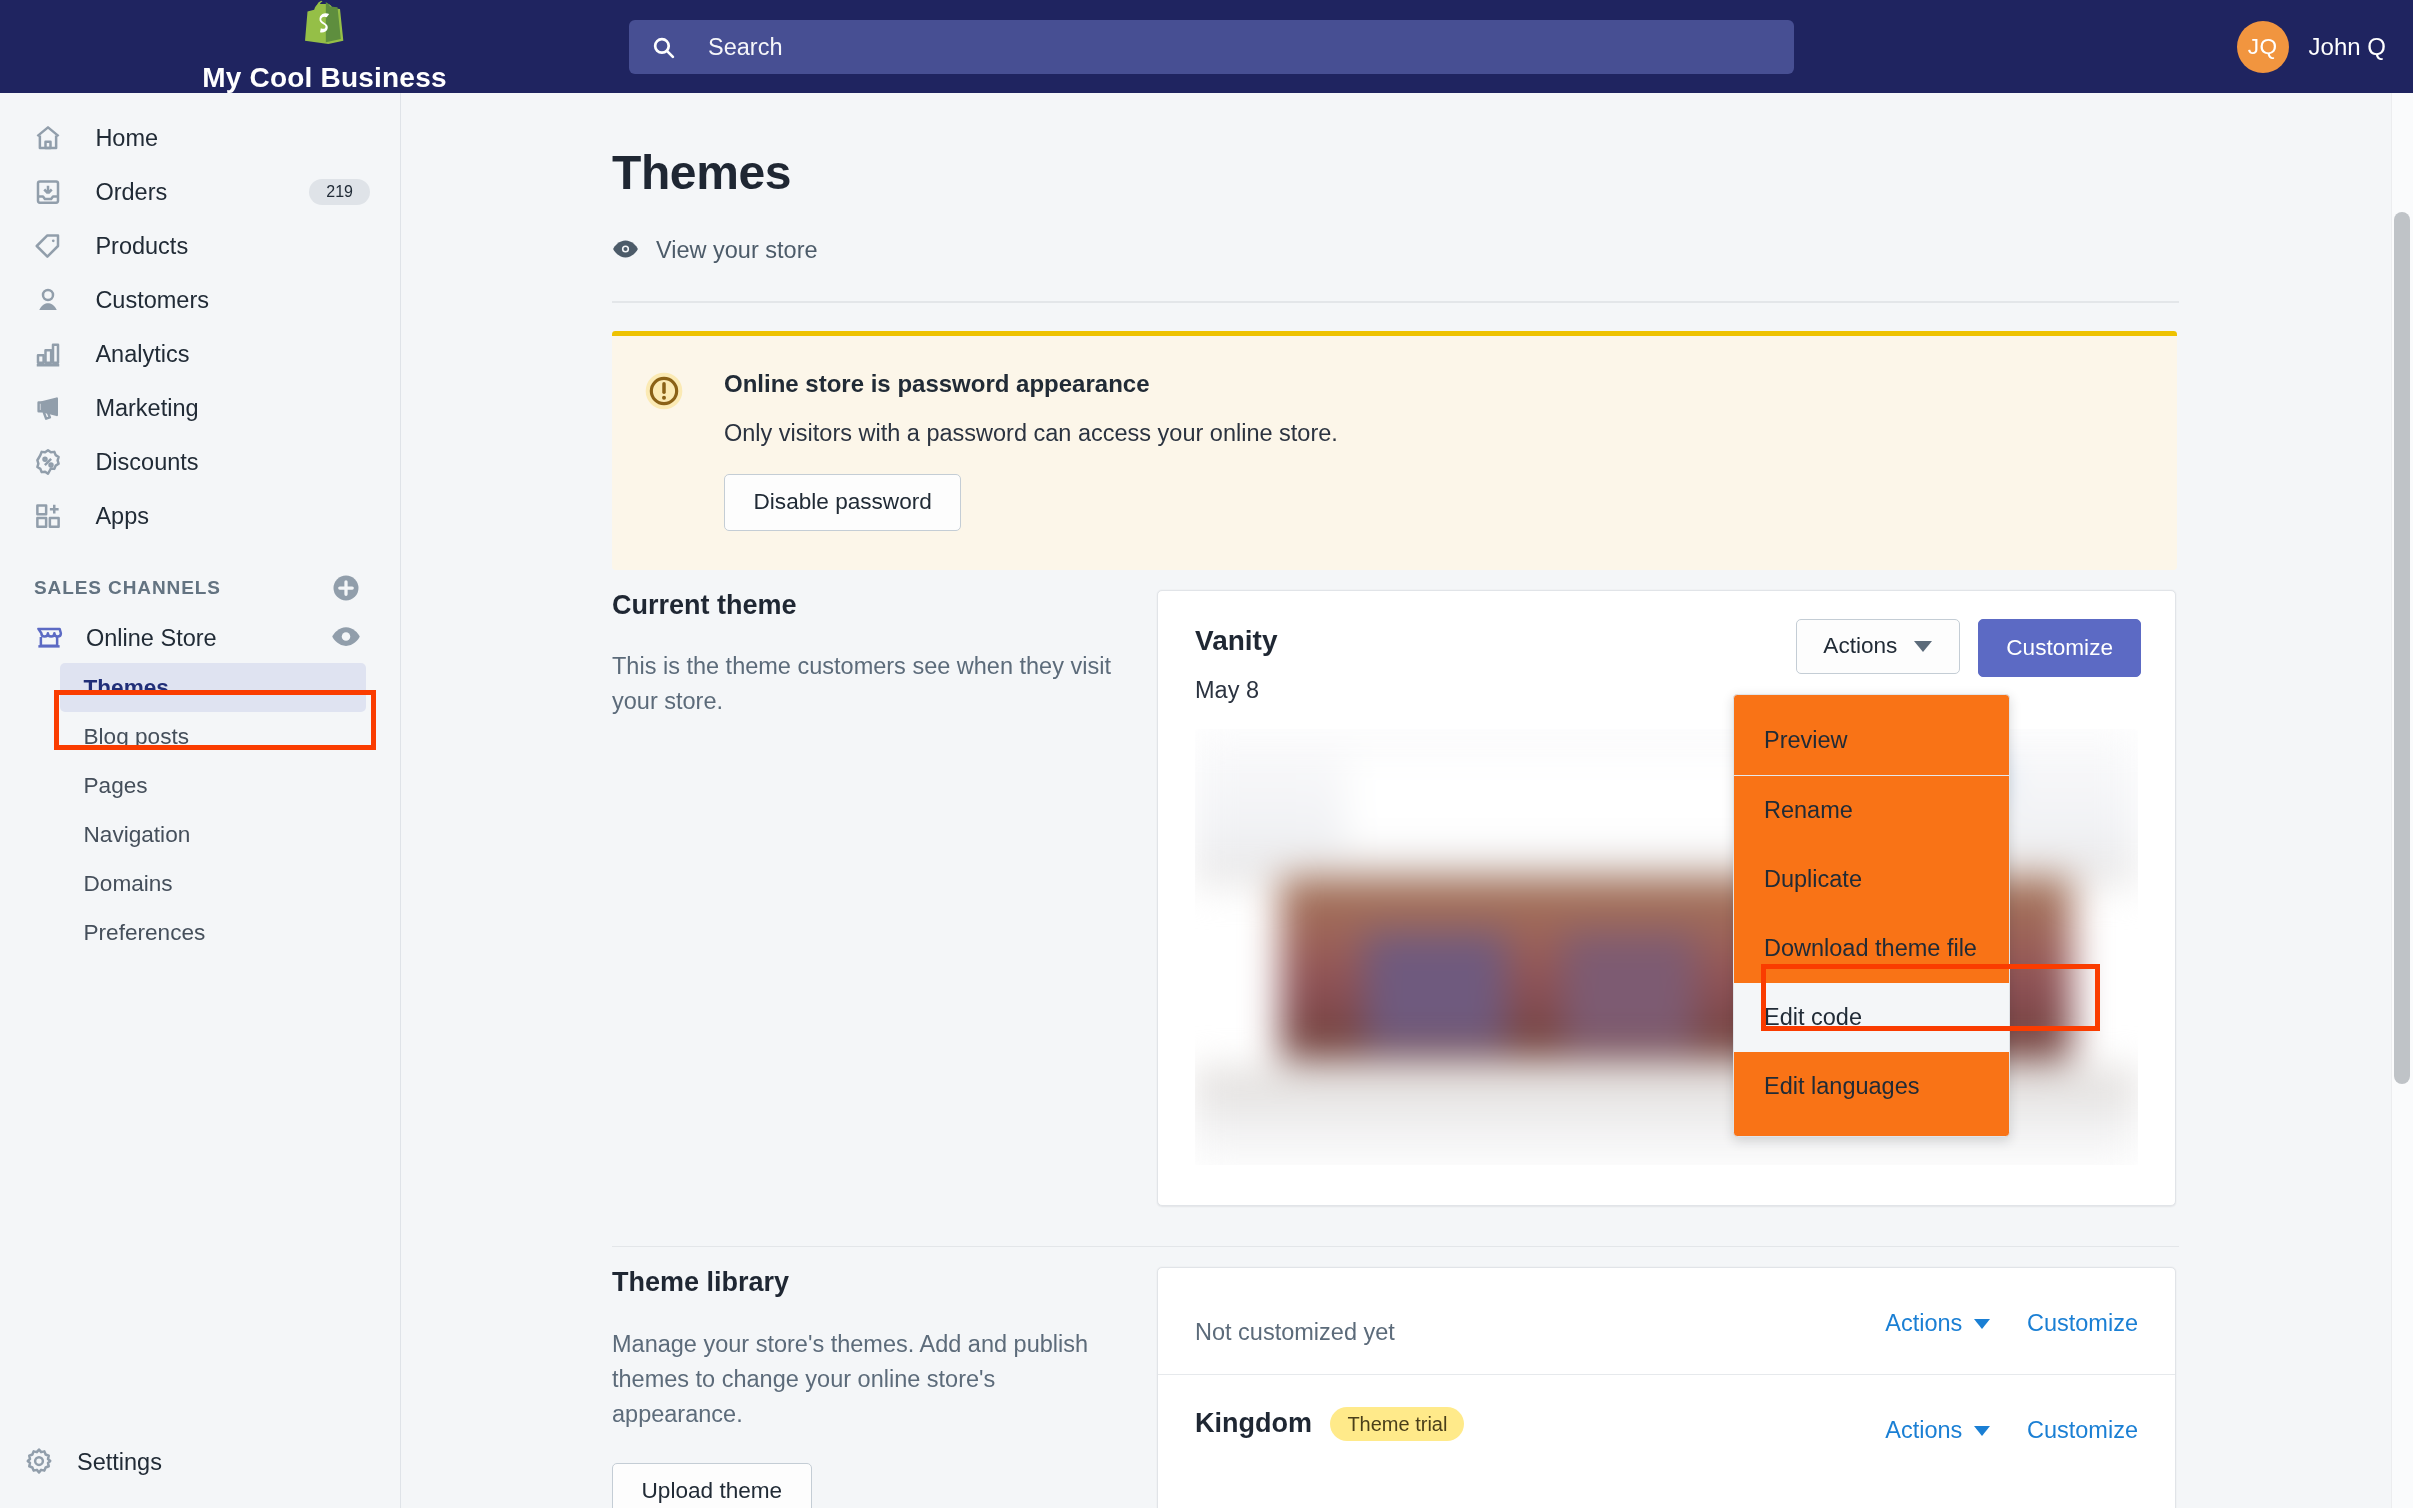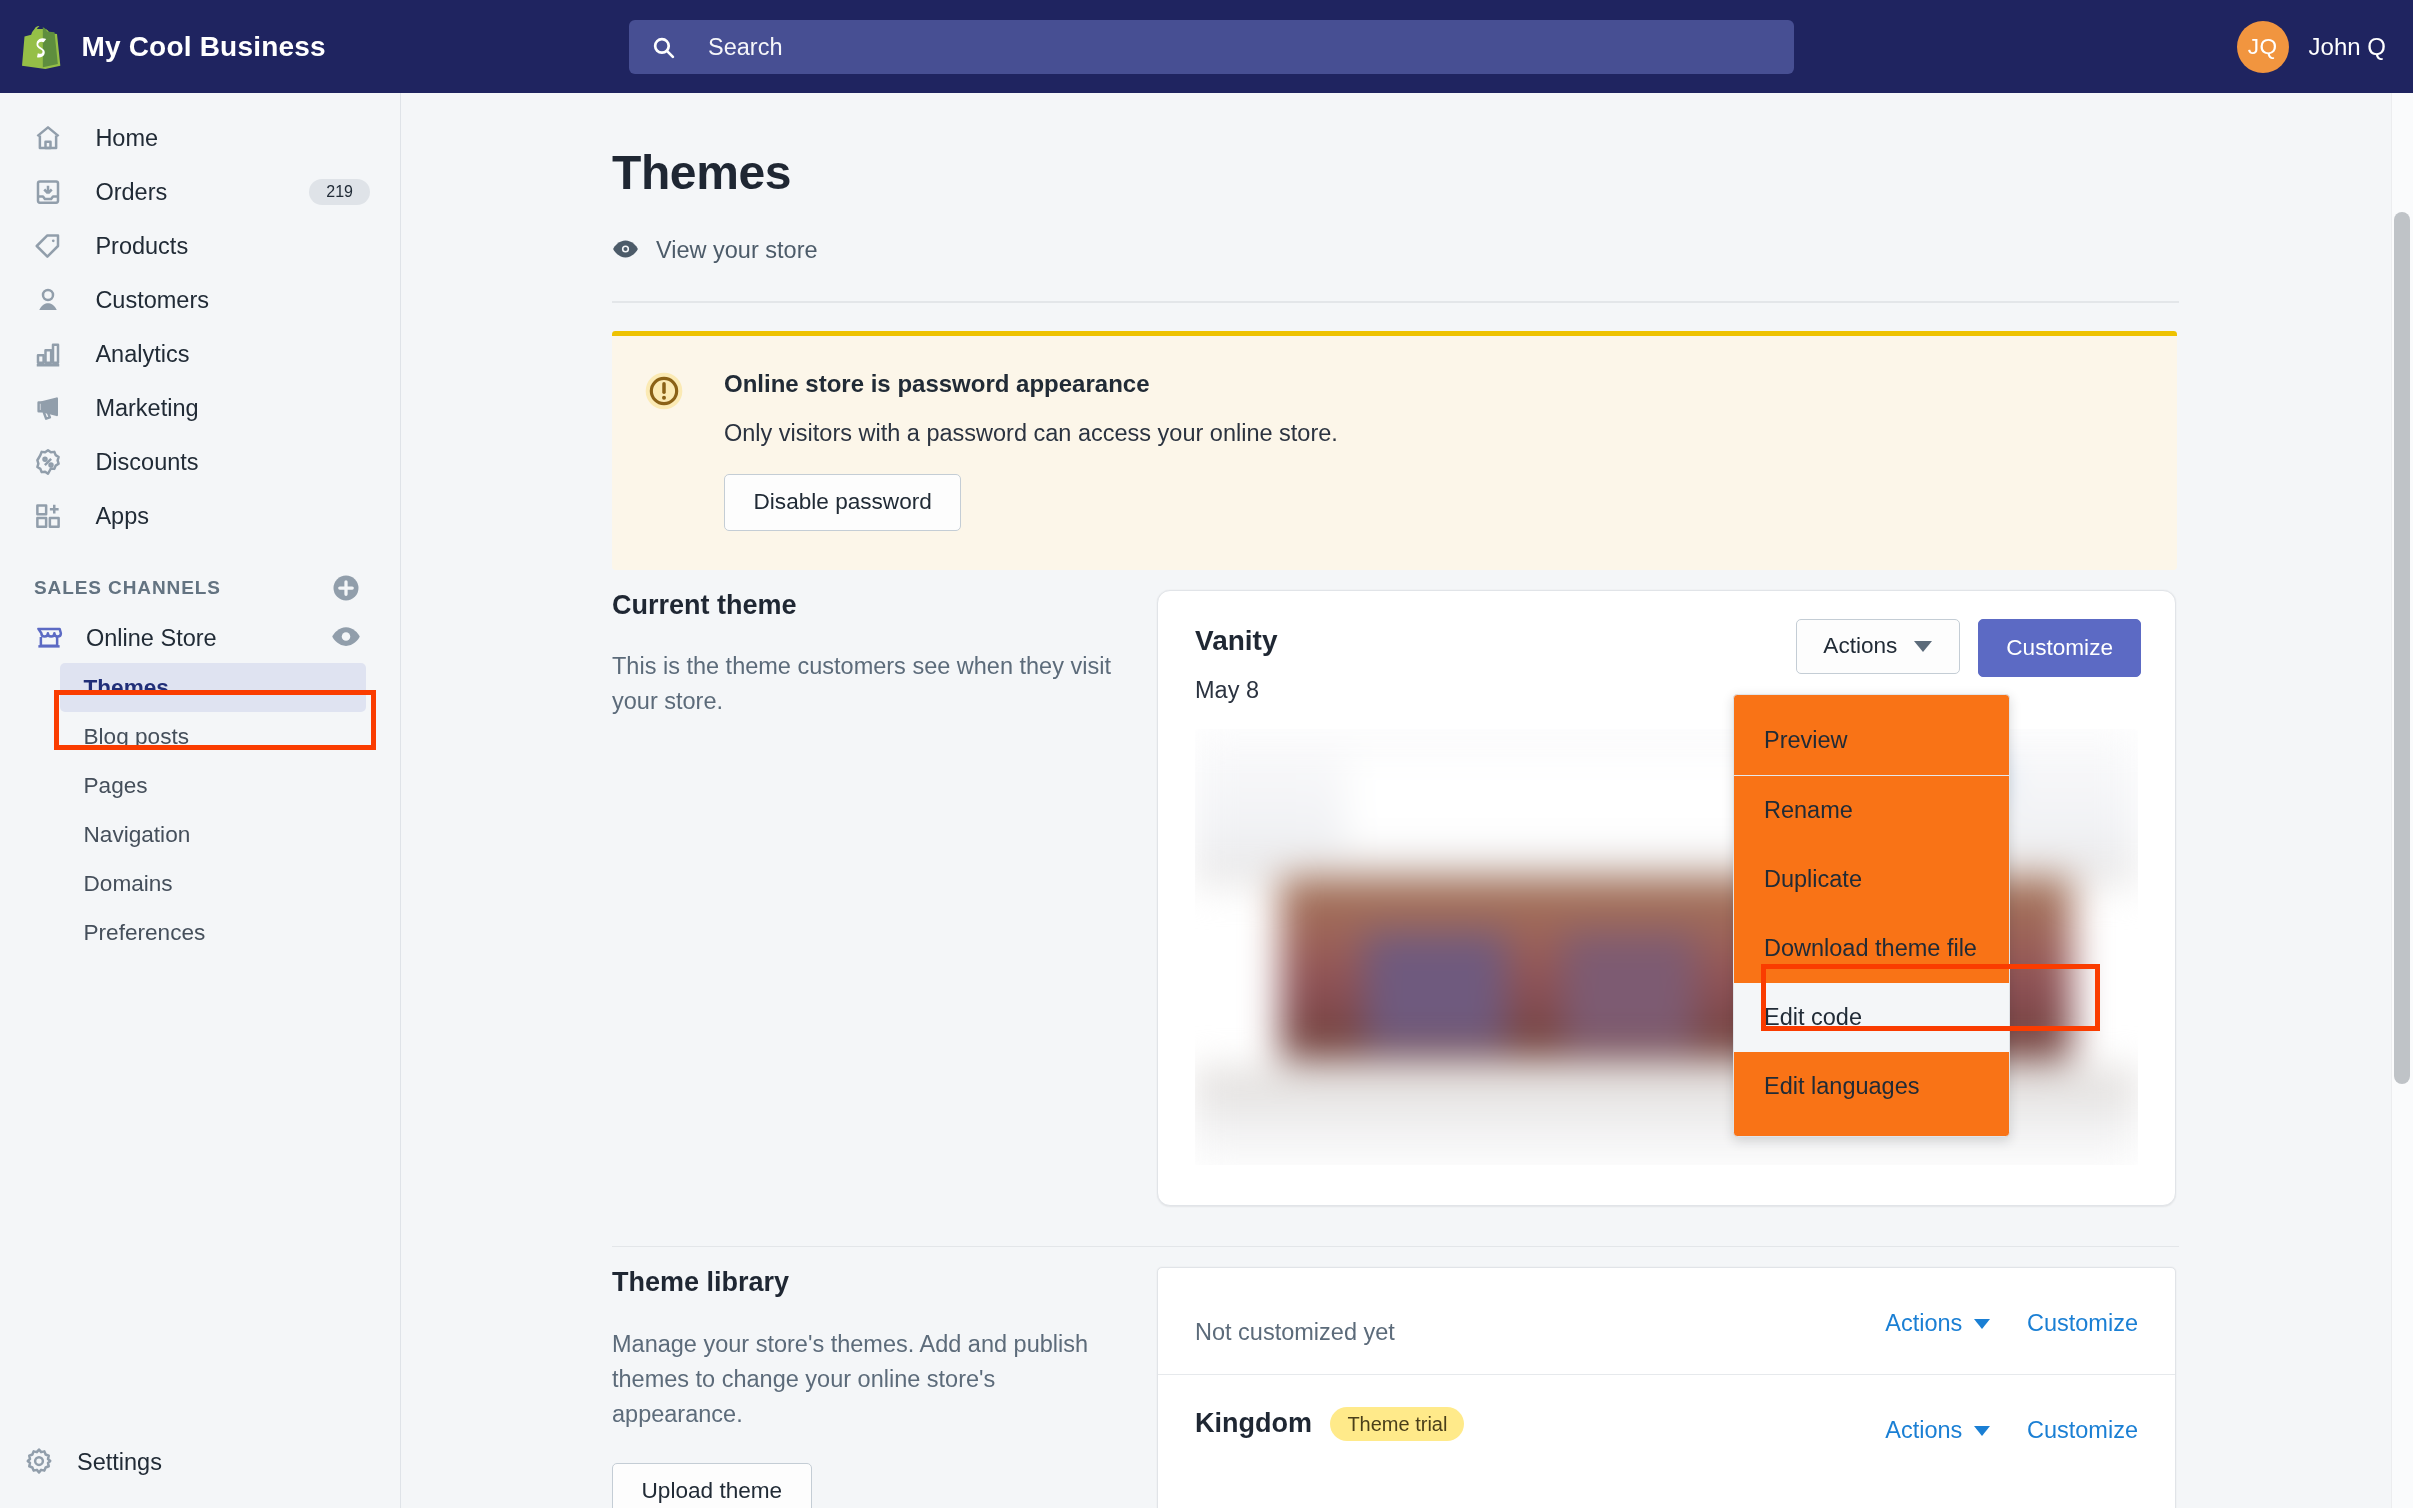--- a/index.html
+++ b/index.html
@@ -10,21 +10,21 @@
     background: #f4f6f8;
     color: #212b36;
   }
   #root { position: relative; width: 2413px; height: 1508px; }
 
   
   .topbar {
     position: absolute; top: 0; left: 0; width: 2413px; height: 93px;
     background: #1f2460; display: flex; align-items: center;
   }
-  .brand { display: flex; align-items: center; gap: 18.4px; padding-left: 21px; width: 620px; }
+  .brand { display: flex; align-items: center; gap: 18.4px; padding-left: 29px; width: 620px; flex-direction: column; }
   .shopify-bag { width: 42px; height: 45px; display: block; }
   .brand-name { color: #ffffff; font-size: 28px; font-weight: 600; letter-spacing: 0.2px; }
 
   .searchwrap {
     position: absolute; left: 629px; top: 20px; width: 1165px; height: 54px;
     background: #474f93; border-radius: 5.9px; display: flex; align-items: center; padding-left: 22px; gap: 32px;
     cursor: text;
   }
   .search-icon svg { display: block; }
   .search-ph { color: #ffffff; font-size: 23.5px; opacity: .95; }
@@ -114,21 +114,21 @@
   }
 
   
   .split { display: flex; margin-top: 20px; }
   .split-left { width: 545px; padding-right: 34px; }
   .split-left h2 { font-size: 27px; font-weight: 700; color: #1f2733; }
   .split-left p { font-size: 23.5px; color: #5c6b7a; margin-top: 28.5px; line-height: 1.5; }
 
   .card {
     width: 1019px; background: #ffffff; border: 1.7px solid #e1e4e8;
-    border-radius: 13px; box-shadow: 0 0.8px 1.7px rgba(22,29,37,.08);
+    border-radius: 5px; box-shadow: 0 0.8px 1.7px rgba(22,29,37,.08);
     position: relative;
   }
   .card-head { padding: 34px 37px 0 37px; position: relative; }
   .theme-name { font-size: 28px; font-weight: 700; color: #1f2733; }
   .theme-date { font-size: 23.5px; color: #2b3340; margin-top: 20px; }
 
   .card-actions { position: absolute; right: 34px; top: 28.5px; display: flex; gap: 18.4px; align-items: flex-start; }
   .btn-actions {
     background: #fdfdfd; border: 1.7px solid #c4cdd5; border-radius: 5px;
     padding: 13.4px 22px; font-size: 22.6px; color: #212b36; cursor: pointer;

